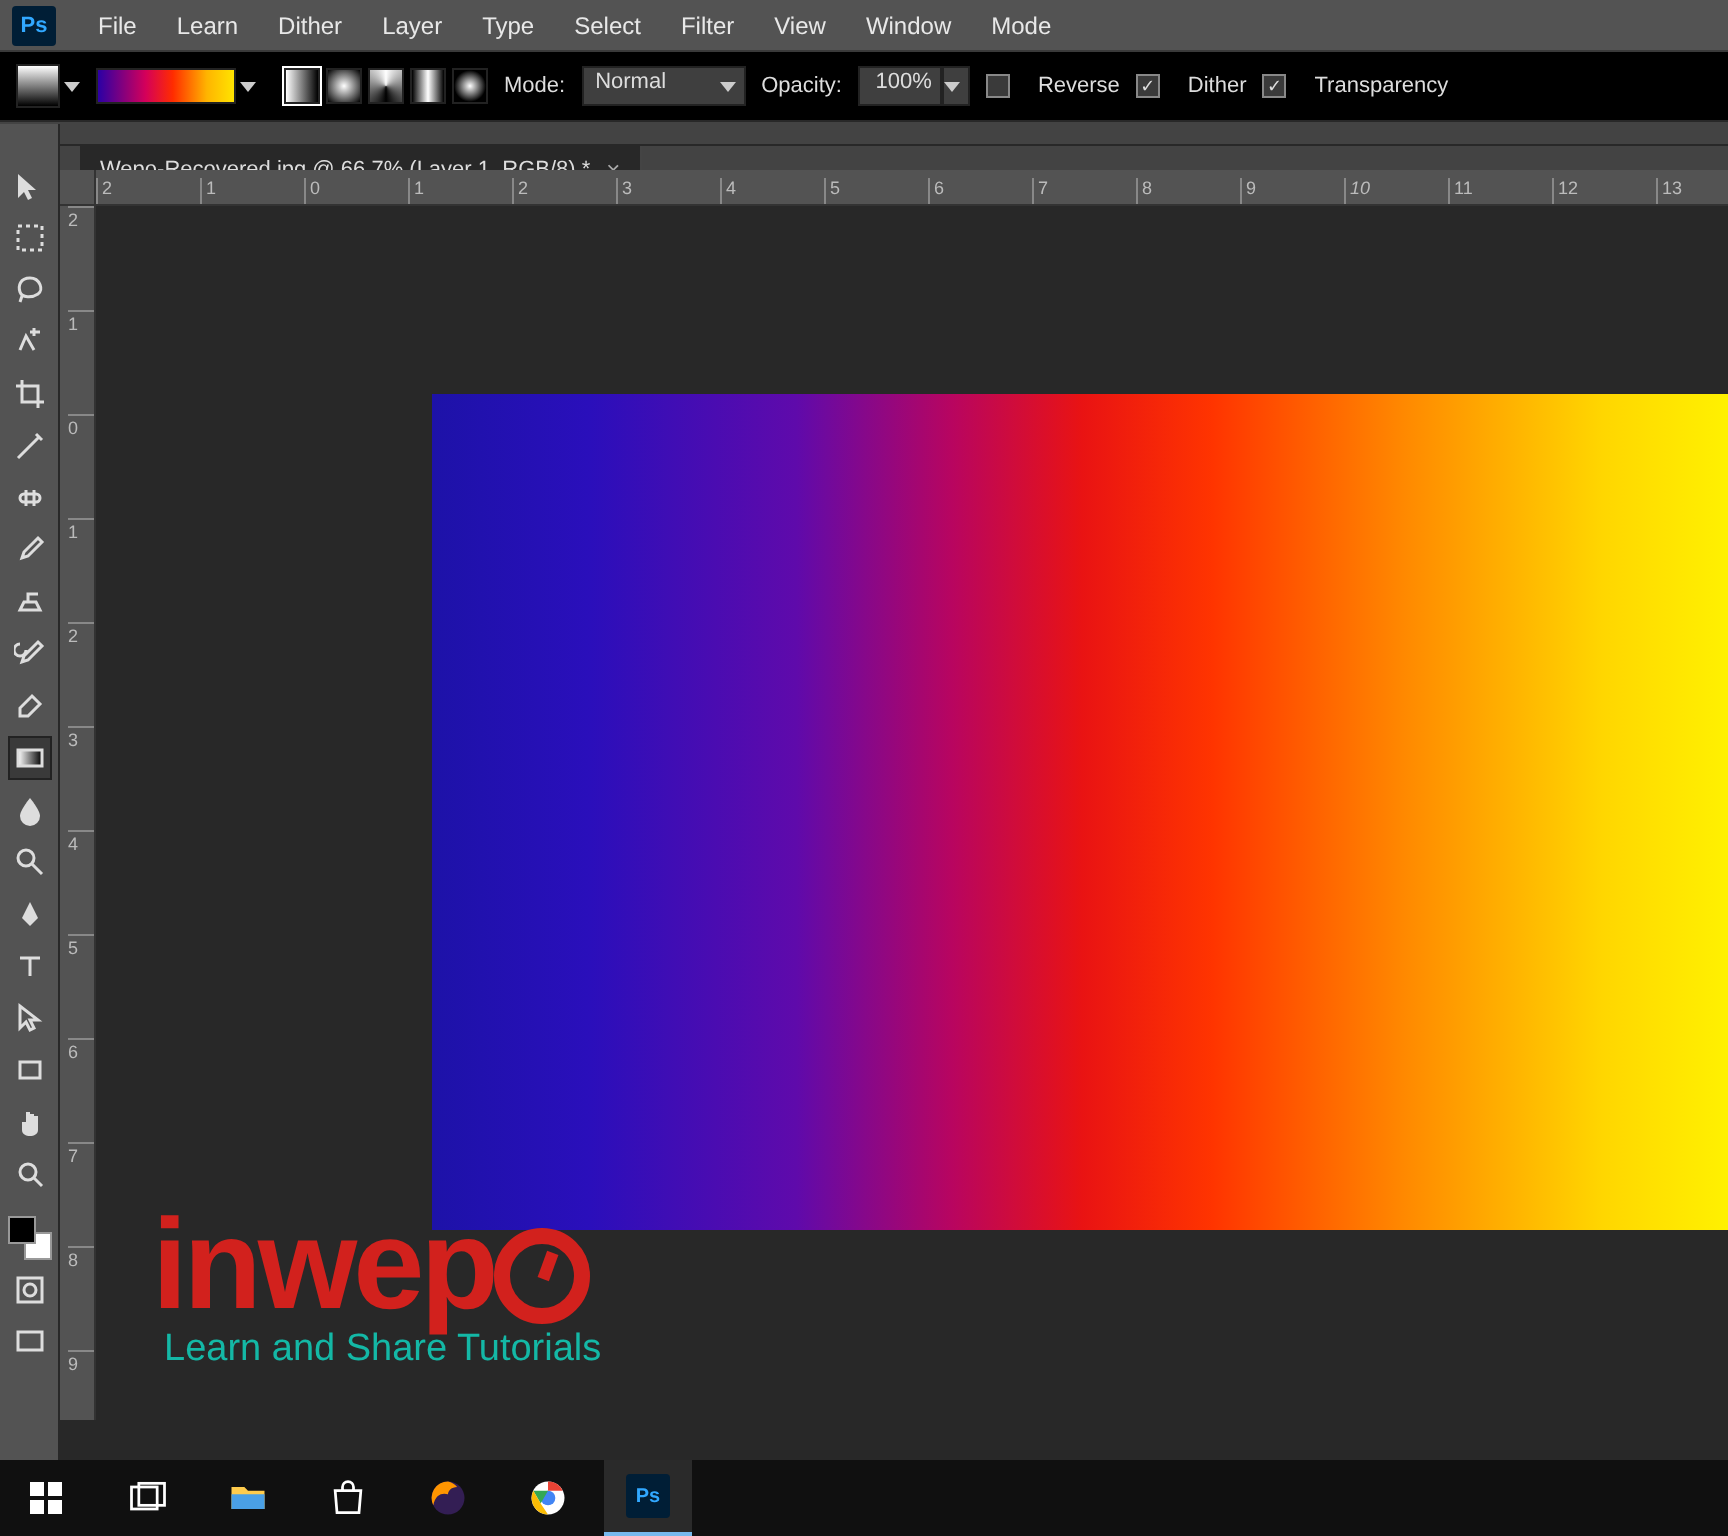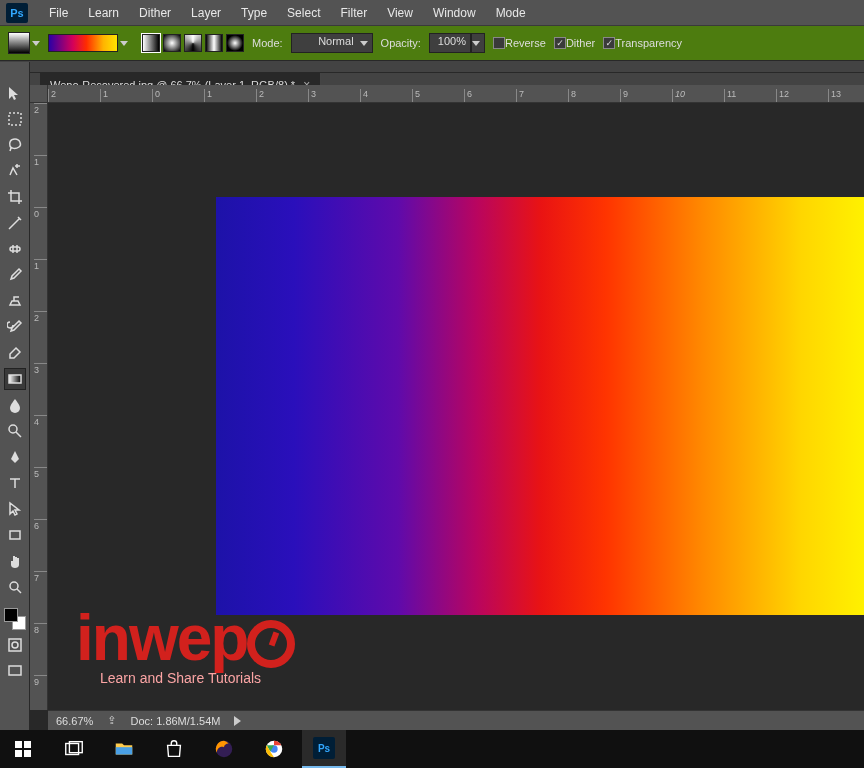--- a/index.html
+++ b/index.html
@@ -4,36 +4,36 @@
 <style>
 * { margin:0; padding:0; box-sizing:border-box; font-family:"Segoe UI",Tahoma,sans-serif; }
 body { width:864px; height:768px; background:#535353; overflow:hidden; position:relative; }
 
 
 .menubar { height:25px; background:#535353; display:flex; align-items:center; padding:0 6px; gap:2px; }
 .ps-logo { width:22px; height:20px; background:#001e36; color:#31a8ff; font-weight:700; font-size:11px; display:flex; align-items:center; justify-content:center; border-radius:2px; margin-right:10px; }
 .menubar-item { color:#e8e8e8; font-size:12px; padding:3px 9px; cursor:default; }
 
 
-.optbar { height:36px; background:#4d7c0f; border-top:1px solid #3a3a3a; border-bottom:1px solid #282828; display:flex; align-items:center; padding:0 8px; gap:8px; color:#ddd; font-size:11px; }
+.optbar { height:36px; background:#000000; border-top:1px solid #3a3a3a; border-bottom:1px solid #282828; display:flex; align-items:center; padding:0 8px; gap:8px; color:#ddd; font-size:11px; }
 .tool-preset { width:22px; height:22px; background:linear-gradient(#fff,#000); border:1px solid #222; }
 .tool-preset-d { width:0; height:0; border-left:4px solid transparent; border-right:4px solid transparent; border-top:5px solid #ccc; margin-left:2px; }
 .grad-sample { width:70px; height:18px; background:linear-gradient(90deg,#2b00a5 0%,#d4005a 35%,#ff2c00 55%,#ffb400 80%,#ffe400 100%); border:1px solid #222; }
 .gtype { width:18px; height:18px; border:1px solid #222; display:inline-block; }
 .gtype.active { outline:1px solid #fff; }
 .gt-lin { background:linear-gradient(90deg,#fff,#000); }
 .gt-rad { background:radial-gradient(circle,#fff,#000); }
 .gt-ang { background:conic-gradient(#fff,#000,#fff); }
 .gt-ref { background:linear-gradient(90deg,#000,#fff,#000); }
 .gt-dia { background:radial-gradient(ellipse at center,#fff 0%,#000 70%); }
-.dd { background:#3f3f3f; border:1px solid #222; color:#ddd; font-size:11px; padding:1px 18px 1px 6px; height:20px; position:relative;text-align:right; }
+.dd { background:#3f3f3f; border:1px solid #222; color:#ddd; font-size:11px; padding:1px 18px 1px 6px; height:20px; position:relative; }
 .dd::after { content:""; position:absolute; right:4px; top:7px; border-left:4px solid transparent; border-right:4px solid transparent; border-top:5px solid #ccc; }
 .numfield { background:#3f3f3f; border:1px solid #222; color:#ddd; font-size:11px; width:42px; height:20px; padding:1px 4px; display:inline-block; text-align:right; }
 .chk { width:12px; height:12px; border:1px solid #888; background:#3a3a3a; display:inline-flex; align-items:center; justify-content:center; font-size:9px; color:#ddd; }
-label.opt { display:flex; align-items:center; gap:0; }
+label.opt { display:flex; align-items:center; gap:14px; }
 
 
 .tabbar { height:12px; background:#434343; border-bottom:1px solid #282828; }
 .tabbar2 { height:24px; background:#434343; display:flex; padding-left:40px; }
 .doc-tab { background:#282828; color:#ddd; font-size:11px; padding:4px 10px; display:flex; align-items:center; gap:8px; border-right:1px solid #444; }
 .doc-tab .close { color:#aaa; font-size:12px; }
 
 
 .toolbar { position:absolute; left:0; top:62px; width:30px; bottom:38px; background:#535353; border-right:1px solid #282828; display:flex; flex-direction:column; align-items:center; padding-top:20px; gap:4px; }
 .tool { width:22px; height:22px; color:#ddd; display:flex; align-items:center; justify-content:center; font-size:14px; cursor:pointer; border:1px solid transparent; }
@@ -53,21 +53,21 @@
 .ruler-c { position:absolute; left:0; top:0; width:18px; height:18px; background:#535353; border-right:1px solid #333; border-bottom:1px solid #333; }
 
 .canvas-region { position:absolute; left:18px; top:18px; right:0; bottom:20px; background:#282828; overflow:hidden; }
 .canvas-img { position:absolute; left:168px; top:94px; width:650px; height:418px; background:linear-gradient(90deg,#1d12a8 0%,#2a0fbb 12%,#5f0aab 28%,#b80560 40%,#e91313 50%,#ff3400 60%,#ff8a00 75%,#ffd600 90%,#fff200 100%); }
 
 
 .wm { position:absolute; left:28px; bottom:24px; color:#d2211d; }
 .wm .brand { font-size:64px; font-weight:700; letter-spacing:-2px; line-height:0.9; }
 .wm .brand .dot { display:inline-block; width:48px; height:48px; border:8px solid #d2211d; border-radius:50%; vertical-align:middle; position:relative; }
 .wm .brand .dot::after { content:""; position:absolute; width:6px; height:14px; background:#d2211d; right:10px; top:4px; transform:rotate(20deg); }
-.wm .tag { color:#fca5a5; font-size:14px; margin-top:2px; margin-left:24px; }
+.wm .tag { color:#14b8a6; font-size:19px; margin-top:2px; margin-left:6px; }
 
 
 .status { position:absolute; left:18px; right:0; bottom:0; height:20px; background:#535353; border-top:1px solid #333; display:flex; align-items:center; color:#ddd; font-size:11px; gap:14px; padding:0 8px; }
 .status .spacer { flex:1; }
 .status .play { width:0; height:0; border-top:5px solid transparent; border-bottom:5px solid transparent; border-left:7px solid #ccc; }
 
 
 .taskbar { position:absolute; left:0; right:0; bottom:0; height:38px; background:#101010; display:flex; align-items:center; color:#ccc; }
 .start { width:46px; height:38px; display:flex; align-items:center; justify-content:center; }
 .start svg { width:16px; height:16px; fill:#fff; }
@@ -305,27 +305,20 @@
     <div class="canvas-img"></div>
 
     <div class="wm">
       <div class="brand">
         <span>inwep</span><span class="dot"></span>
       </div>
       <div class="tag">Learn and Share Tutorials</div>
     </div>
   </div>
 
-  <div class="status">
-    <span>66.67%</span>
-    <span style="color:#ccc">⇪</span>
-    <span>Doc: 1.86M/1.54M</span>
-    <span class="play"></span>
-    <span class="spacer"></span>
-  </div>
 </div>
 
 <div class="taskbar">
   <div class="start">
     <svg viewBox="0 0 16 16">
         <rect x="0" y="0" width="7" height="7"></rect>
         <rect x="9" y="0" width="7" height="7"></rect>
         <rect x="0" y="9" width="7" height="7"></rect>
         <rect x="9" y="9" width="7" height="7"></rect>
       </svg>

